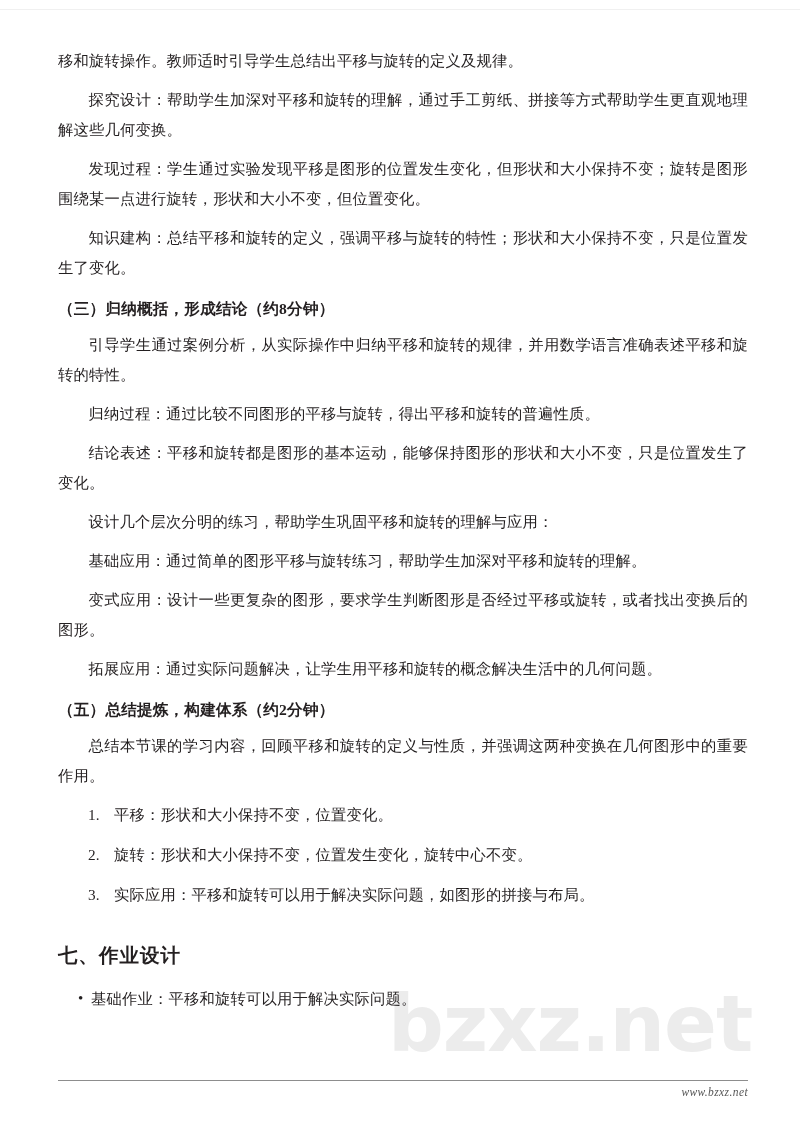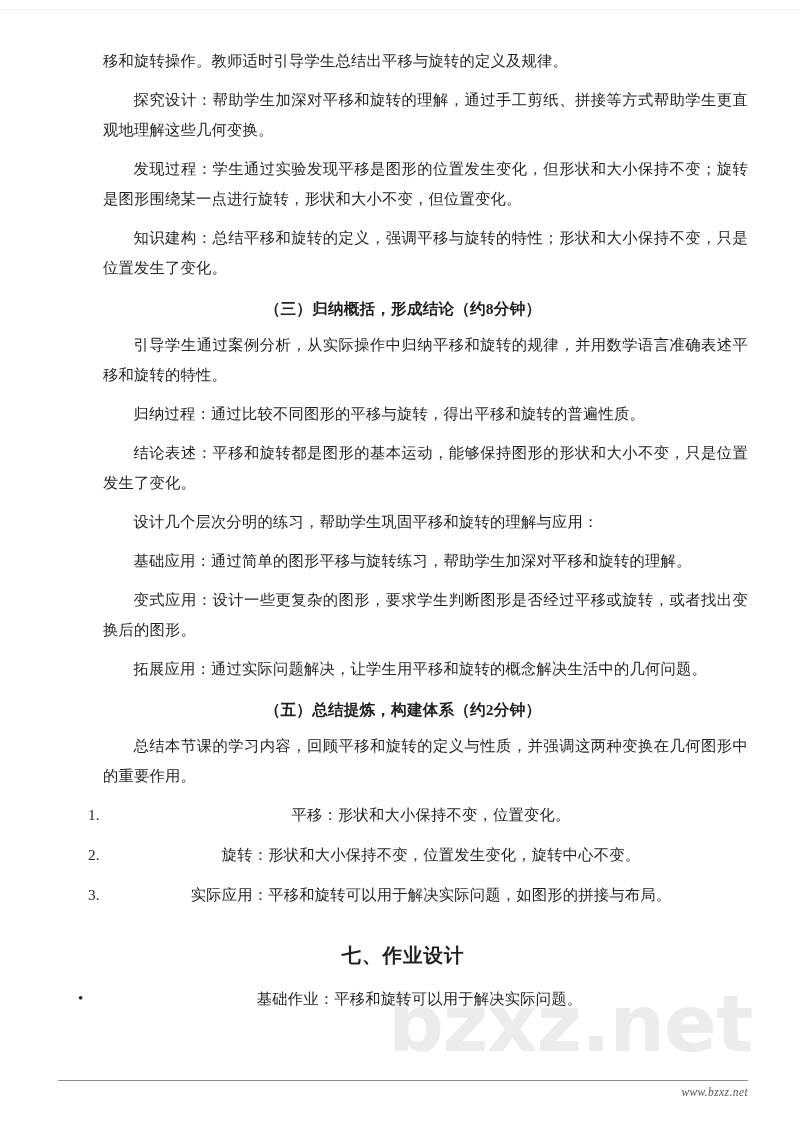--- a/index.html
+++ b/index.html
@@ -52,31 +52,29 @@
     position: absolute;
     left: 58px;
     top: 46px;
     width: 690px;
     z-index: 2;
   }
 
   p, h2, h3, ol, ul {
     margin: 0;
     padding: 0;
-    text-align: center;
   }
 
   .para {
     font-size: 15.3px;
     line-height: 30px;
     text-indent: 2em;
     text-align: justify;
     letter-spacing: 0.2px;
     margin-bottom: 9px;
-    margin-left: 45px;
   }
   .para.no-indent {
     text-indent: 0;
   }
 
   .sub-heading {
     font-size: 15.6px;
     font-weight: bold;
     line-height: 30px;
     letter-spacing: 0.2px;

